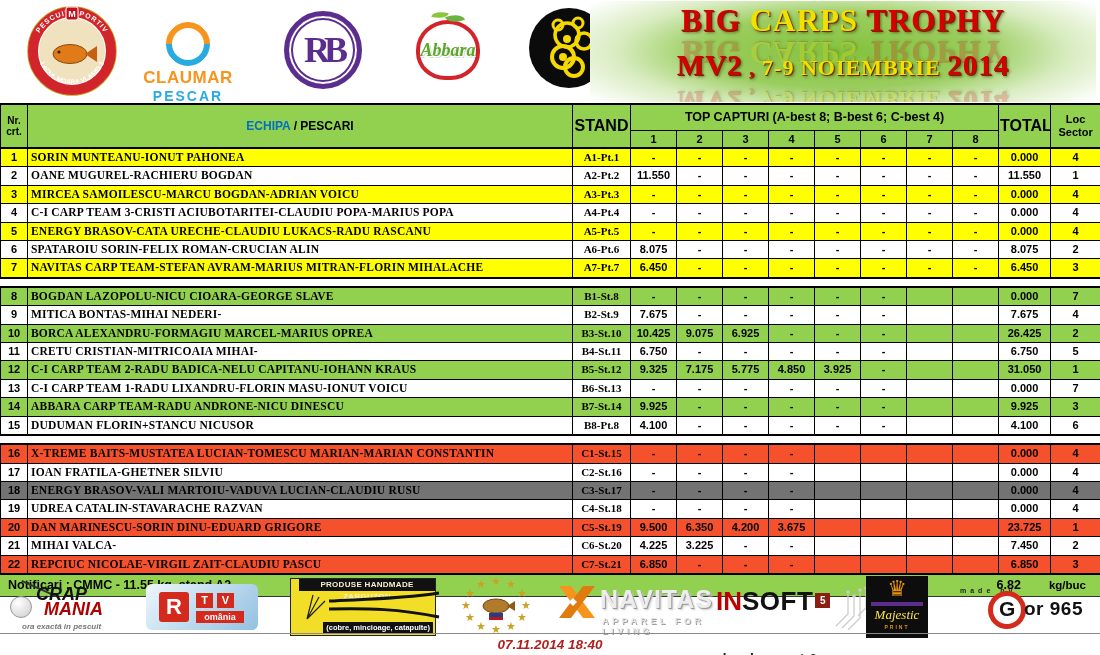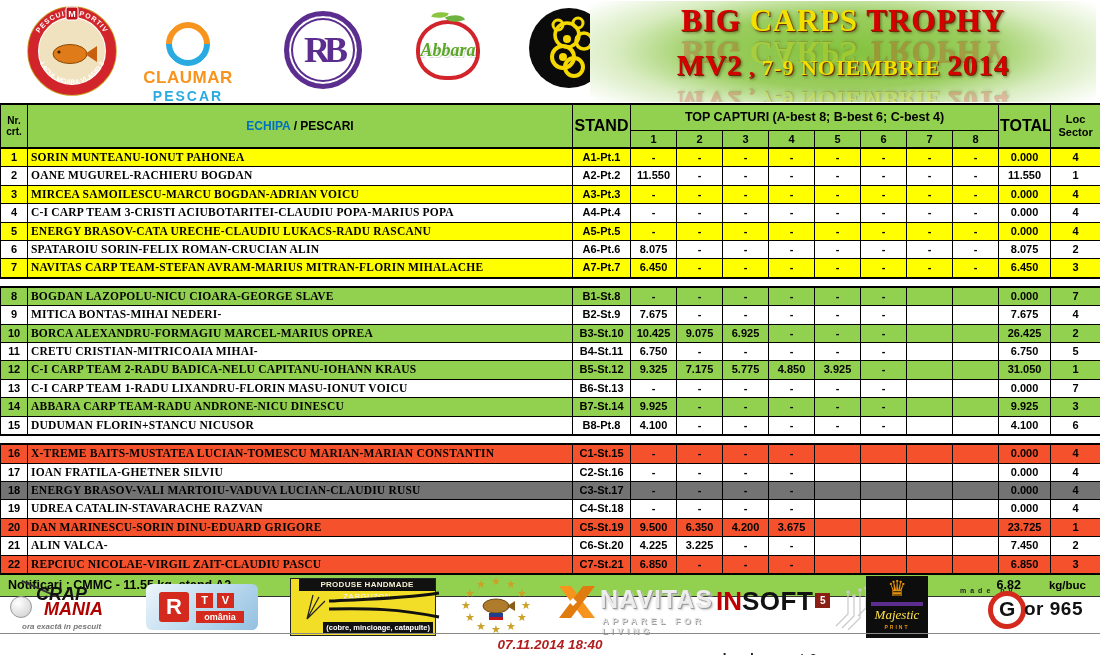--- a/index.html
+++ b/index.html
@@ -52,21 +52,21 @@
   th:first-child,td:first-child{border-left:2px solid #000;}
   th:last-child,td:last-child{border-right:2px solid #000;}
   .hc-nr{font-size:10px;line-height:1.15;}
   .hc-echipa{font-size:12px;}
   .blue{color:#0070C0;}
   .hc-topcap{font-size:12.5px;}
   .hc-loc{font-size:11px;line-height:1.15;margin-top:40px;}
   .blk{display:block;line-height:1.15;}
   tbody.grp td{line-height:17.4px;padding:0 3px;font-weight:bold;font-size:11px;text-align:center;color:#000;}
   tbody.grp td.c-team{font-family:"Liberation Serif",serif;font-size:11.5px;text-align:left;letter-spacing:.2px;}
-  tbody.grp td.c-stand{font-size:11px;}
+  tbody.grp td.c-stand{font-size:11px;font-family:Liberation Serif, serif;}
   tbody.grp tr:first-child td{border-top:2px solid #000;}
   tbody.grp tr:last-child td{border-bottom:2px solid #000;}
   tbody.gap td{border:none !important;height:9px;background:#fff;padding:0;}
 
   
   .notif{width:1100px;height:22px;background:#92D050;border-bottom:1px solid #333;box-sizing:border-box;
          display:flex;align-items:center;font-weight:bold;font-size:12.5px;color:#000;}
   .notif-text{flex:1;padding-left:8px;}
   .notif-val{margin-right:28px;}
   .notif-unit{margin-right:14px;font-size:11.5px;}
@@ -543,21 +543,21 @@
           <td class="c-cap">3.675</td>
           <td class="c-cap"></td>
           <td class="c-cap"></td>
           <td class="c-cap"></td>
           <td class="c-cap"></td>
           <td class="c-total">23.725</td>
           <td class="c-loc">1</td>
         </tr>
         <tr>
           <td class="c-nr">21</td>
-          <td class="c-team">ALIN VALCA-</td>
+          <td class="c-team">MIHAI VALCA-</td>
           <td class="c-stand">C6-St.20</td>
           <td class="c-cap">4.225</td>
           <td class="c-cap">3.225</td>
           <td class="c-cap">-</td>
           <td class="c-cap">-</td>
           <td class="c-cap"></td>
           <td class="c-cap"></td>
           <td class="c-cap"></td>
           <td class="c-cap"></td>
           <td class="c-total">7.450</td>

